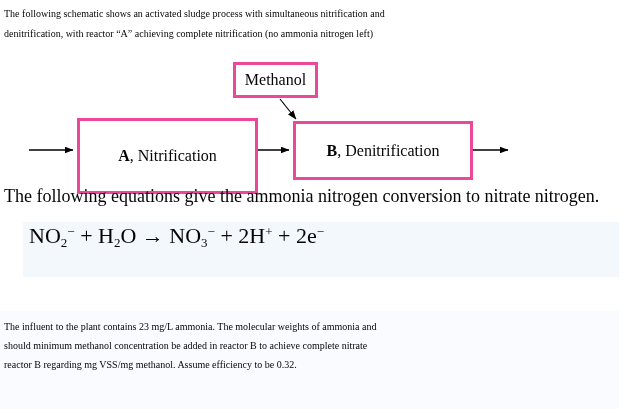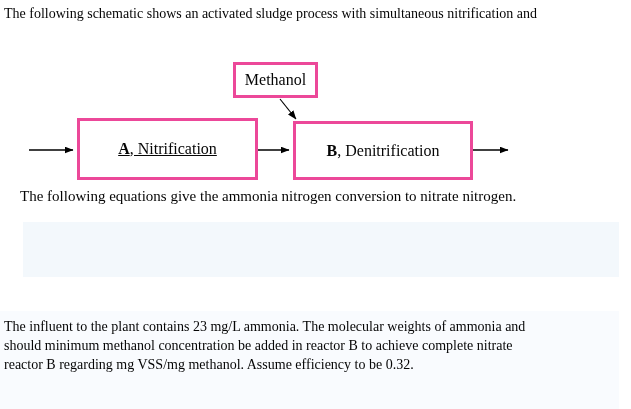--- a/index.html
+++ b/index.html
@@ -2,56 +2,57 @@
 <html><head>
 <meta charset="utf-8">
 <style>
   html,body{margin:0;padding:0;}
   body{
     width:631px;height:409px;position:relative;overflow:hidden;
     background:#ffffff;color:#050505;
     font-family:"Liberation Serif","DejaVu Serif",serif;
     -webkit-font-smoothing:antialiased;
   }
-  .para{position:absolute;font-size:14px;}
+  .para{position:absolute;font-size:10px;}
   .para .tline{white-space:nowrap;line-height:20px;}
   #intro{left:4px;top:4px;}
-  #eq-intro{left:20px;top:186px;line-height:20px;font-size:15px;position:absolute;white-space:nowrap;}
+  #eq-intro{left:4px;top:186px;line-height:20px;font-size:18px;position:absolute;white-space:nowrap;}
   #problem{left:0;top:283px;width:619px;height:116px;background:var(--prob-bg,#f9fbfe);padding:6px 0 0 4px;box-sizing:border-box;margin-top:28px;}
   #problem .tline{line-height:19px;}
   .pts{font-weight:bold;}
 
   
   .dbox{
     position:absolute;border:3px solid #ec4899;background:#fff;
     display:flex;align-items:center;justify-content:center;
     font-size:16px;box-sizing:border-box;white-space:nowrap;
   }
   #methanol-box{left:233px;top:62px;width:85px;height:36px;}
-  #reactor-a{left:77px;top:118px;width:181px;height:62px;text-decoration:underline;}
+  #reactor-a{left:77px;top:118px;width:181px;height:76px;}
   #reactor-b{left:293px;top:121px;width:180px;height:59px;}
   .rxp{font-weight:bold;}
   #arrows{position:absolute;left:0;top:55px;width:631px;height:135px;pointer-events:none;}
 
   
   #eq-block{
     position:absolute;left:23px;top:222px;width:596px;height:55px;
     background:var(--eq-bg,#f3f8fc);box-sizing:border-box;padding-left:6px;
   }
   .eqrow{height:25px;line-height:25px;font-size:22px;white-space:nowrap;}
   .eqrow:first-child{margin-top:1px;}
   .eqrow + .eqrow{margin-top:10px;}
   .eqrow sub{font-size:13px;vertical-align:-4px;line-height:0;}
   .eqrow sup{font-size:13px;vertical-align:7px;line-height:0;}
 </style>
 </head>
 <body style="--eq-bg: #f3f8fc; --prob-bg: #f9fbfe;">
 
 <div id="intro" class="para">
   <div class="tline">The following schematic shows an activated sludge process with simultaneous nitrification and</div>
+  <div class="tline">denitrification, with reactor “A” achieving complete nitrification (no ammonia nitrogen left)</div>
 </div>
 
 <svg id="arrows" viewBox="0 0 631 135" xmlns="http://www.w3.org/2000/svg">
   <defs>
     <marker id="ah" markerWidth="9" markerHeight="7" refX="8.5" refY="3.5" orient="auto" markerUnits="userSpaceOnUse">
       <path d="M0,0 L9,3.5 L0,7 Z" fill="#000"></path>
     </marker>
   </defs>
   <line x1="29" y1="95" x2="73" y2="95" stroke="#000" stroke-width="1.5" marker-end="url(#ah)"></line>
   <line x1="258" y1="95" x2="289" y2="95" stroke="#000" stroke-width="1.5" marker-end="url(#ah)"></line>
@@ -65,19 +66,20 @@
 <div id="reactor-a" class="dbox">
   <span><b class="rxp">A</b><span>, Nitrification</span></span>
 </div>
 <div id="reactor-b" class="dbox">
   <span><b class="rxp">B</b><span>, Denitrification</span></span>
 </div>
 
 <div id="eq-intro">The following equations give the ammonia nitrogen conversion to nitrate nitrogen.</div>
 
 <div id="eq-block">
+  <div class="eqrow"><span>NO</span><sub>2</sub><sup>−</sup><span> + H</span><sub>2</sub><span>O → NO</span><sub>3</sub><sup>−</sup><span> + 2H</span><sup>+</sup><span> + 2e</span><sup>−</sup></div>
 </div>
 
 <div id="problem" class="para">
   <div class="tline">The influent to the plant contains 23 mg/L ammonia. The molecular weights of ammonia and</div>
   <div class="tline">should minimum methanol concentration be added in reactor B to achieve complete nitrate</div>
   <div class="tline">reactor B regarding mg VSS/mg methanol. Assume efficiency to be 0.32.</div>
 </div>
 
 </body></html>

